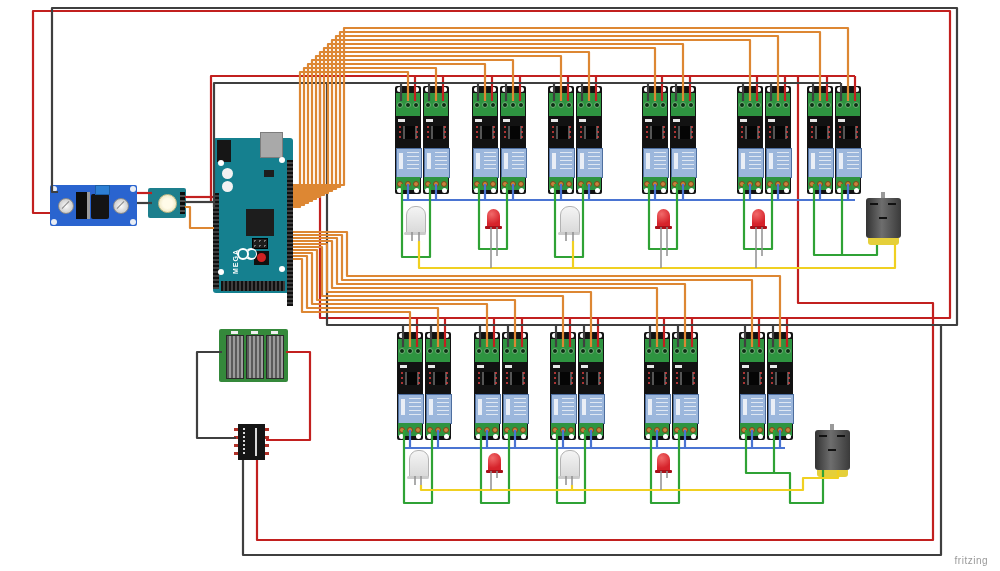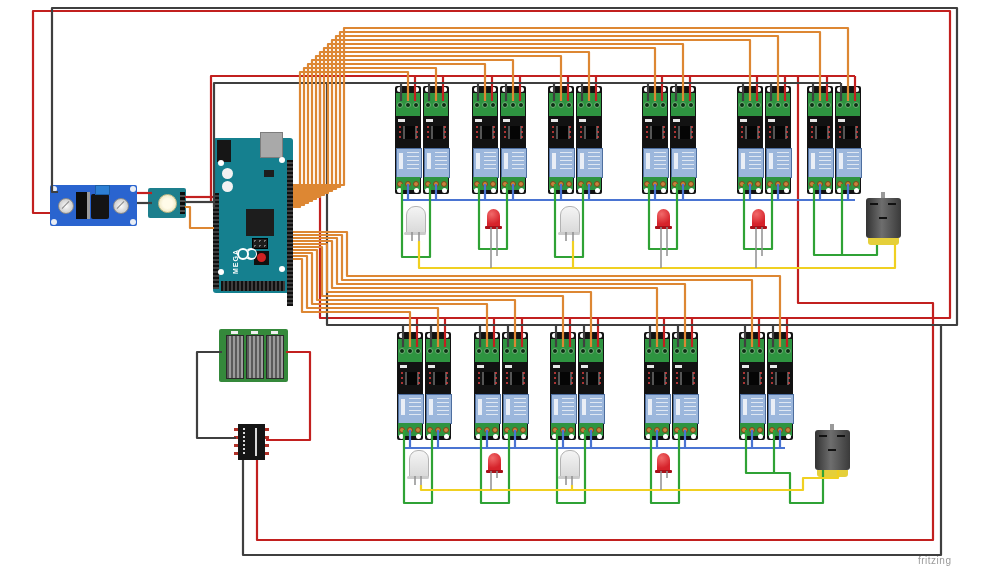--- a/index.html
+++ b/index.html
@@ -92,21 +92,21 @@
 
   
   .dip{position:absolute;left:238px;top:424px;width:27px;height:36px;background:#151515;}
   .dip::before{content:"";position:absolute;left:-4px;top:4px;width:4px;height:28px;
       background:repeating-linear-gradient(180deg,#b23229 0 3px,transparent 3px 8px);}
   .dip::after{content:"";position:absolute;right:-4px;top:4px;width:4px;height:28px;
       background:repeating-linear-gradient(180deg,#b23229 0 3px,transparent 3px 8px);}
   .dip .txt{position:absolute;left:5px;top:4px;width:2px;height:28px;
       background:repeating-linear-gradient(180deg,#d8d8d8 0 2px,transparent 2px 4px);box-shadow:12px 0 #d8d8d8;}
 
-  .watermark{position:absolute;left:918px;top:555px;width:70px;
+  .watermark{position:absolute;left:918px;top:555px;width:70px;text-align:right;
       font-size:10px;color:#9a9a9a;letter-spacing:0.5px;}
 </style>
 </head>
 <body>
 
 <div id="canvas">
 
   <div class="arduino comp">
     <span class="usb"></span>
     <span class="jack"></span>

